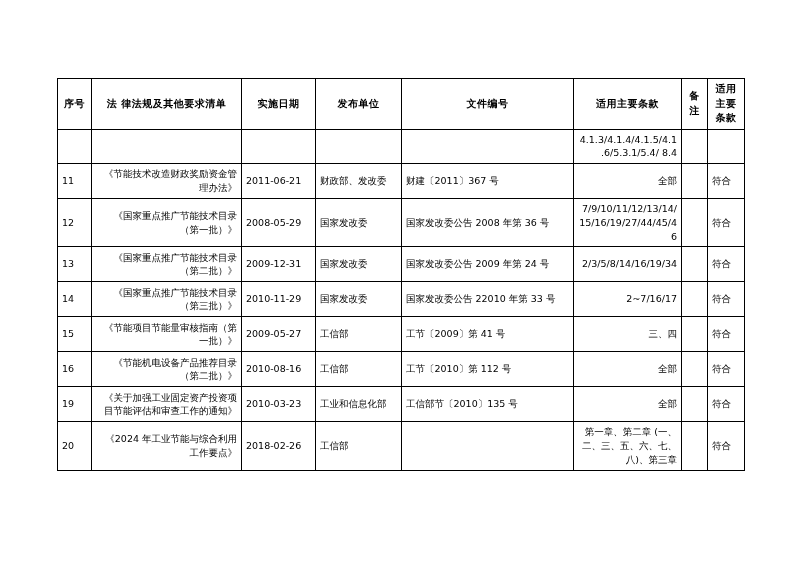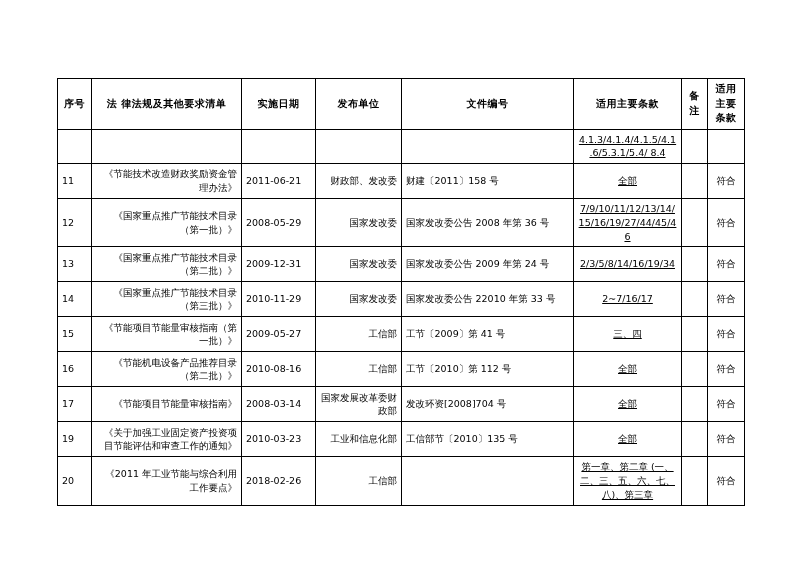--- a/index.html
+++ b/index.html
@@ -53,25 +53,25 @@
   col.c-date    { width: 74px; }
   col.c-issuer  { width: 86px; }
   col.c-docno   { width: 172px; }
   col.c-clauses { width: 108px; }
   col.c-remark  { width: 26px; }
   col.c-status  { width: 37px; }
 
   td.index   { }
   td.name    { text-align: right; }
   td.date    { }
-  td.issuer  { text-align: right; }
+  td.issuer  { text-align: left; }
   td.docno   { text-align: left; padding-left: 6px; }
-  td.clauses { text-align: center; padding-left: 5px; text-decoration: underline; }
+  td.clauses { text-align: right; padding-left: 5px; }
   td.remark  { text-align: center; }
-  td.status  { text-align: center; }
+  td.status  { }
 
   .row-tall td { height: 28px; }
 </style>
 </head>
 <body>
 
 <div class="page">
   <div class="table-wrap">
     <table class="compliance">
       <colgroup>
@@ -105,21 +105,21 @@
           <td class="docno"></td>
           <td class="clauses">4.1.3/4.1.4/4.1.5/4.1.6/5.3.1/5.4/ 8.4</td>
           <td class="remark"></td>
           <td class="status"></td>
         </tr>
       <tr class="row-tall">
             <td class="index">11</td>
             <td class="name">《节能技术改造财政奖励资金管理办法》</td>
             <td class="date">2011-06-21</td>
             <td class="issuer">财政部、发改委</td>
-            <td class="docno">财建〔2011〕158 号</td>
+            <td class="docno">财建〔2011〕367 号</td>
             <td class="clauses">全部</td>
             <td class="remark"></td>
             <td class="status">符合</td>
           </tr>
           <tr class="row-tall">
             <td class="index">12</td>
             <td class="name">《国家重点推广节能技术目录（第一批）》</td>
             <td class="date">2008-05-29</td>
             <td class="issuer">国家发改委</td>
             <td class="docno">国家发改委公告 2008 年第 36 号</td>
@@ -161,42 +161,32 @@
             <td class="index">16</td>
             <td class="name">《节能机电设备产品推荐目录（第二批）》</td>
             <td class="date">2010-08-16</td>
             <td class="issuer">工信部</td>
             <td class="docno">工节〔2010〕第 112 号</td>
             <td class="clauses">全部</td>
             <td class="remark"></td>
             <td class="status">符合</td>
           </tr>
           <tr class="row-tall">
-            <td class="index">17</td>
-            <td class="name">《节能项目节能量审核指南》</td>
-            <td class="date">2008-03-14</td>
-            <td class="issuer">国家发展改革委财政部</td>
-            <td class="docno">发改环资[2008]704 号</td>
-            <td class="clauses">全部</td>
-            <td class="remark"></td>
-            <td class="status">符合</td>
-          </tr>
-          <tr class="row-tall">
             <td class="index">19</td>
             <td class="name">《关于加强工业固定资产投资项目节能评估和审查工作的通知》</td>
             <td class="date">2010-03-23</td>
             <td class="issuer">工业和信息化部</td>
             <td class="docno">工信部节〔2010〕135 号</td>
             <td class="clauses">全部</td>
             <td class="remark"></td>
             <td class="status">符合</td>
           </tr>
           <tr class="row-tall">
             <td class="index">20</td>
-            <td class="name">《2011 年工业节能与综合利用工作要点》</td>
+            <td class="name">《2024 年工业节能与综合利用工作要点》</td>
             <td class="date">2018-02-26</td>
             <td class="issuer">工信部</td>
             <td class="docno"></td>
             <td class="clauses">第一章、第二章 (一、二、三、五、六、七、八)、第三章</td>
             <td class="remark"></td>
             <td class="status">符合</td>
           </tr>
         </tbody>
     </table>
   </div>

